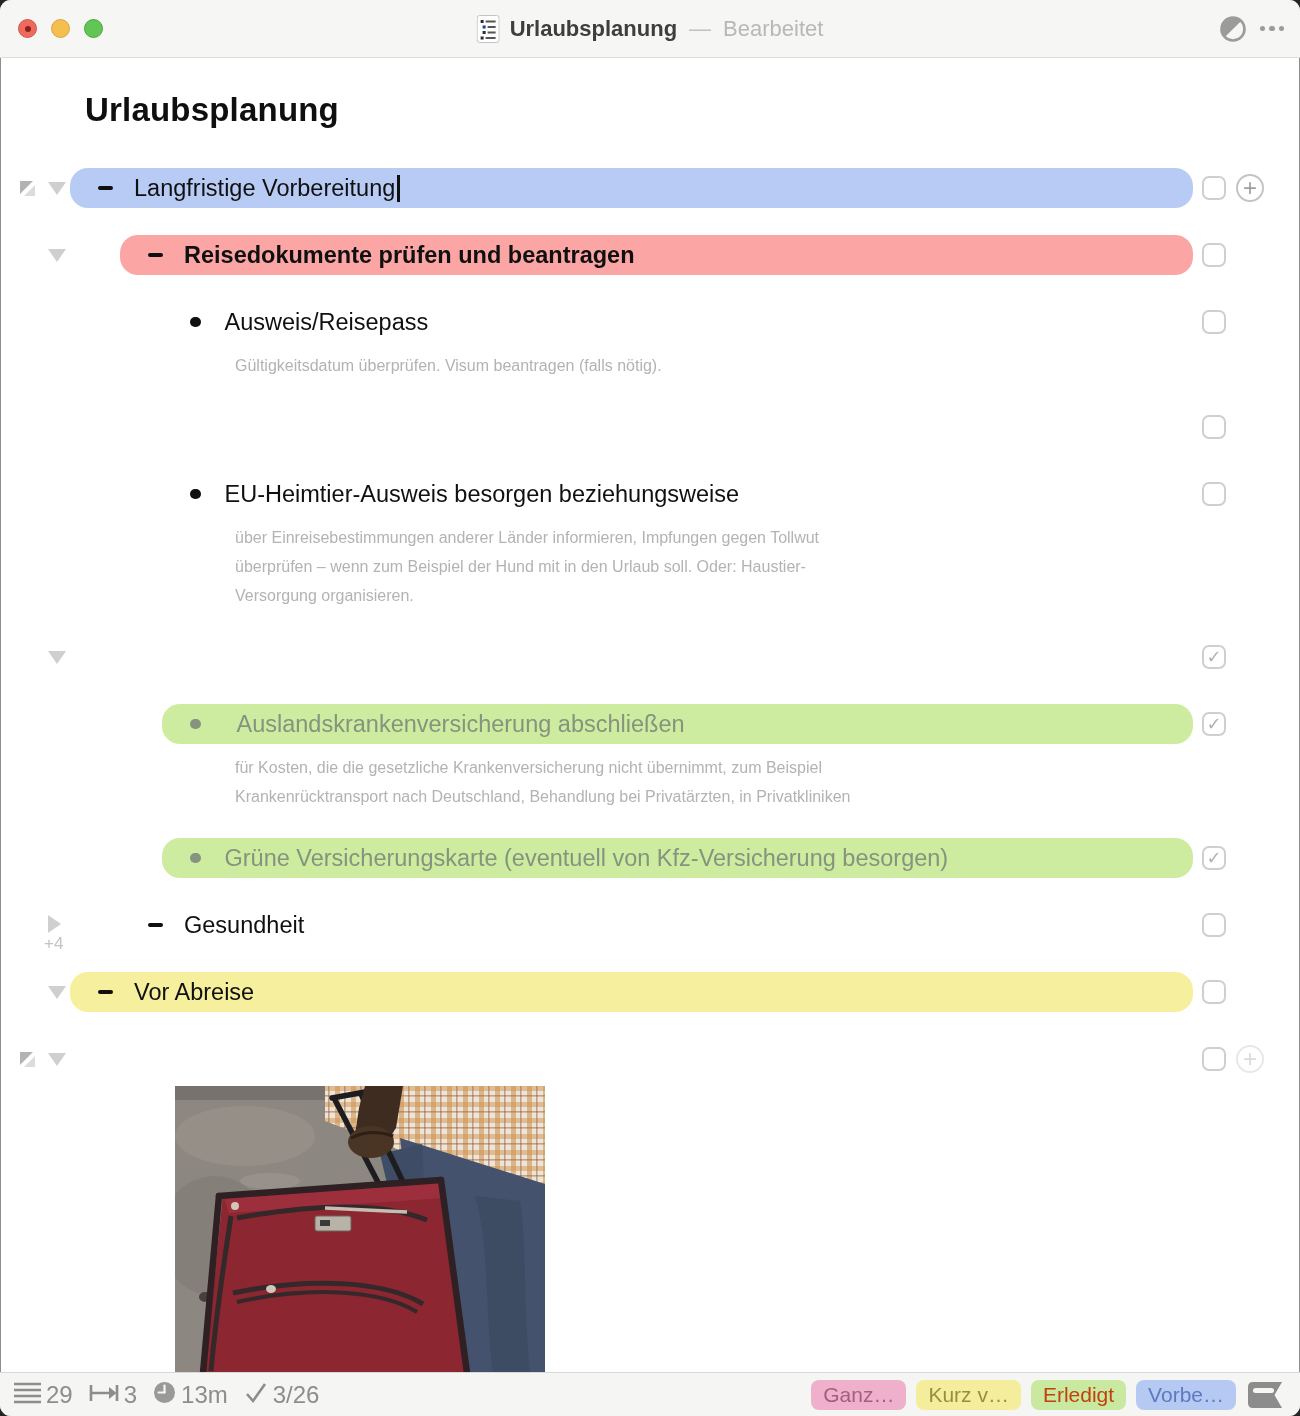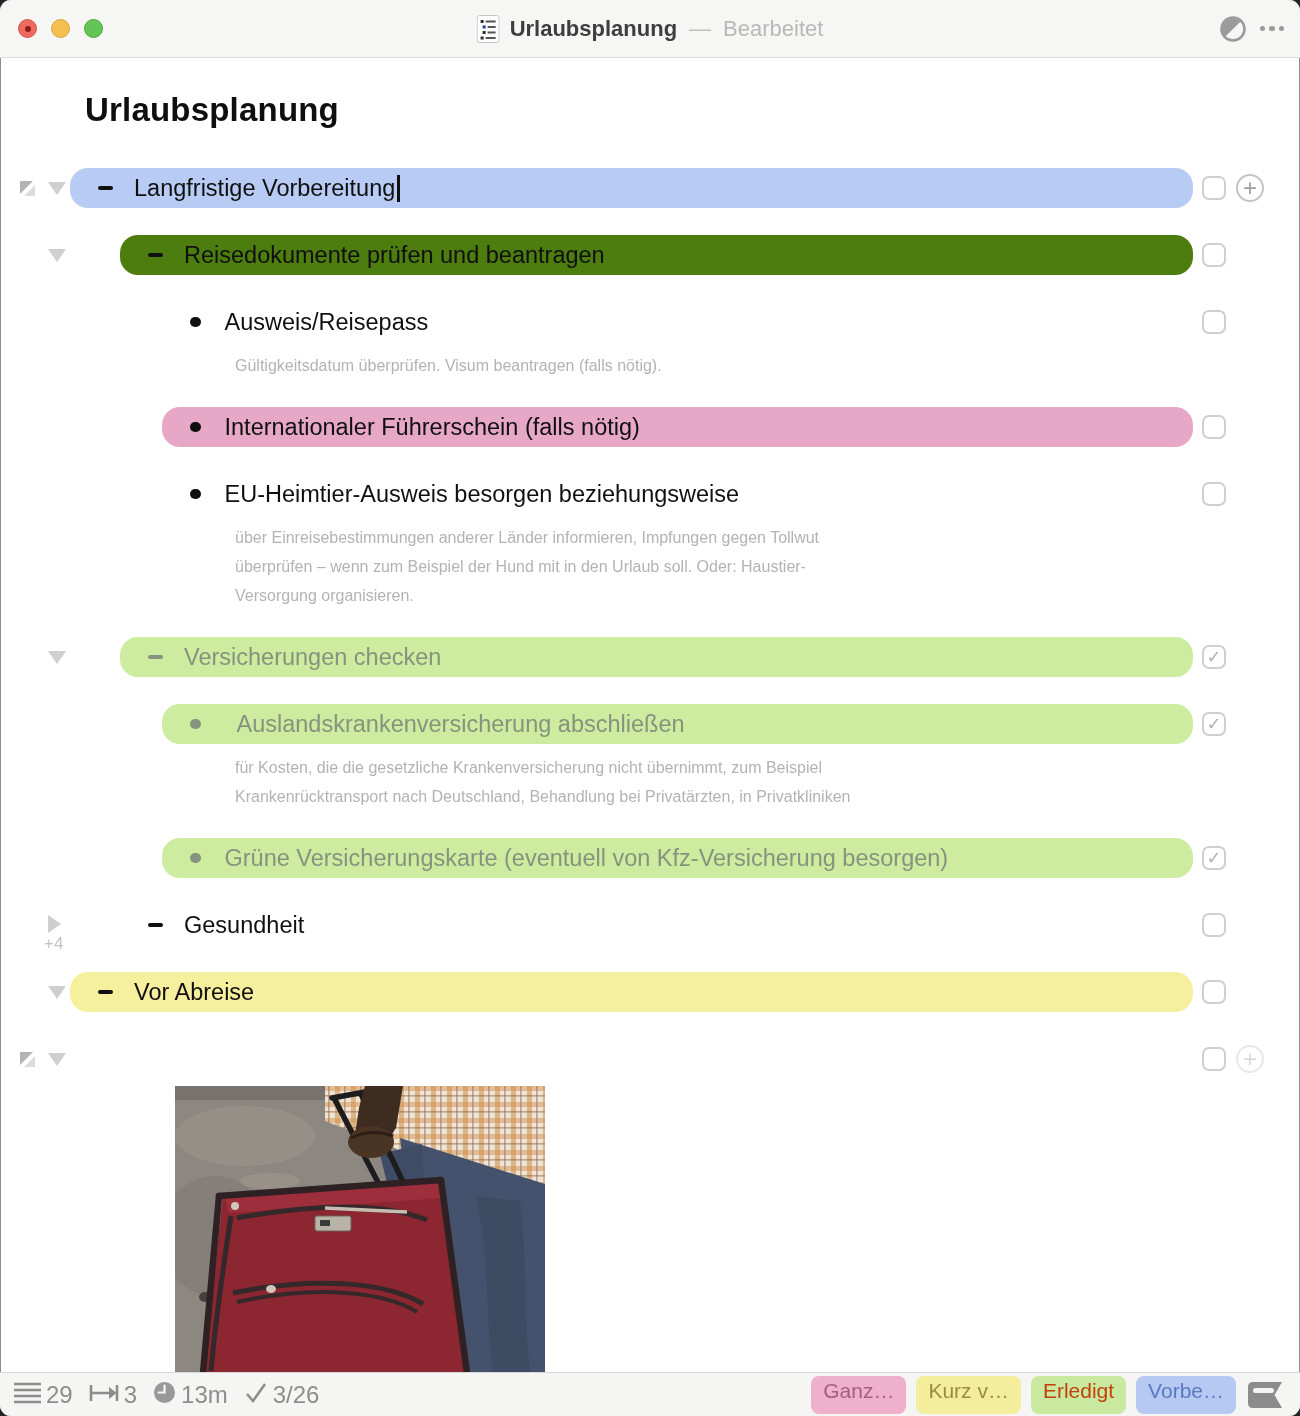--- a/index.html
+++ b/index.html
@@ -46,21 +46,21 @@
   .plus-btn span{color:#9e9e9e;font-size:24px;line-height:22px;font-weight:400;}
   .plus-btn.faint{opacity:.38;}
   .note{margin:0 0 27px 235px;max-width:935px;font-size:16px;line-height:29px;color:#b3b3b3;white-space:pre-line;}
   .photo-wrap{margin:0 0 0 175px;width:370px;height:287px;overflow:hidden;}
   
   .statusbar{position:absolute;left:0;right:0;bottom:0;height:44px;background:#f5f5f3;border-top:1px solid #d8d8d8;display:flex;align-items:center;justify-content:space-between;padding:0 14px;box-sizing:border-box;}
   .sb-left{display:flex;color:#8d8d8d;font-size:24px;}
   .sb-left .num{margin:0 16px 0 5px;}
   .sb-left svg{flex:none;}
   .sb-right{display:flex;align-items:center;gap:10px;}
-  .tag{height:38px;line-height:30px;padding:0 12px;border-radius:8px;font-size:21px;white-space:nowrap;}
+  .tag{height:30px;line-height:30px;padding:0 12px;border-radius:8px;font-size:21px;white-space:nowrap;}
 </style>
 </head>
 <body>
 
 <div class="window">
 
   <div class="titlebar">
     <div class="lights">
       <div class="light red"></div>
       <div class="light yellow"></div>
@@ -109,57 +109,49 @@
             <div style="display: inline;">Langfristige Vorbereitung</div>
             <div class="caret"></div>
           </div>
           <div class="checkbox"></div>
           <div class="plus-btn">
             <span>+</span>
           </div>
         </div>
         <div class="outline-row">
           <div class="disc down"></div>
-          <div class="pill lv2" style="background: #4d7c0f;">
+          <div class="pill lv2" style="background: #fca5a5; font-weight: bold;">
             <div class="bullet-minus"></div>
             <div style="display: inline;">Reisedokumente prüfen und beantragen</div>
           </div>
           <div class="checkbox"></div>
         </div>
         <div class="outline-row tight">
           <div class="pill lv3">
             <div class="bullet-dot"></div>
             <div style="display: inline;">Ausweis/Reisepass</div>
           </div>
           <div class="checkbox"></div>
         </div>
         <div class="note">Gültigkeitsdatum überprüfen. Visum beantragen (falls nötig).</div>
         <div class="outline-row">
-          <div class="pill lv3" style="background: rgb(231, 167, 199);">
-            <div class="bullet-dot"></div>
-            <div style="display: inline;">Internationaler Führerschein (falls nötig)</div>
-          </div>
           <div class="checkbox"></div>
         </div>
         <div class="outline-row tight">
           <div class="pill lv3">
             <div class="bullet-dot"></div>
             <div style="display: inline;">EU-Heimtier-Ausweis besorgen beziehungsweise</div>
           </div>
           <div class="checkbox"></div>
         </div>
         <div class="note">über Einreisebestimmungen anderer Länder informieren, Impfungen gegen Tollwut
 überprüfen – wenn zum Beispiel der Hund mit in den Urlaub soll. Oder: Haustier-
 Versorgung organisieren.</div>
         <div class="outline-row">
           <div class="disc down"></div>
-          <div class="pill lv2 completed" style="background: rgb(205, 236, 159);">
-            <div class="bullet-minus"></div>
-            <div style="display: inline;">Versicherungen checken</div>
-          </div>
           <div class="checkbox">
             <span>✓</span>
           </div>
         </div>
         <div class="outline-row tight">
           <div class="pill lv3 completed" style="background: rgb(205, 236, 159);">
             <div class="bullet-dot"></div>
             <div style="display: inline; margin-left: 12px;">Auslandskrankenversicherung abschließen</div>
           </div>
           <div class="checkbox">

